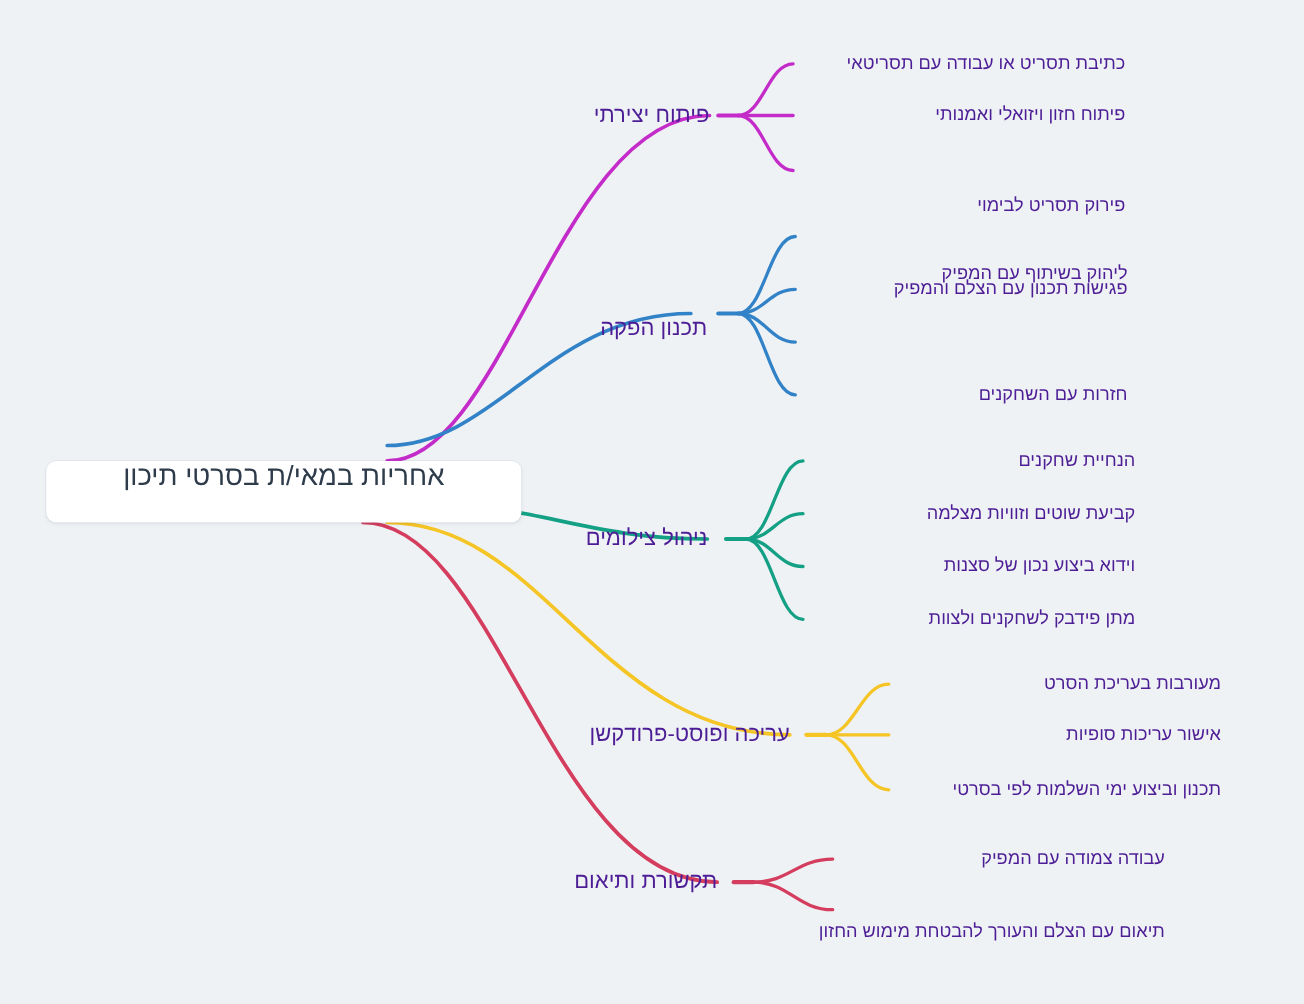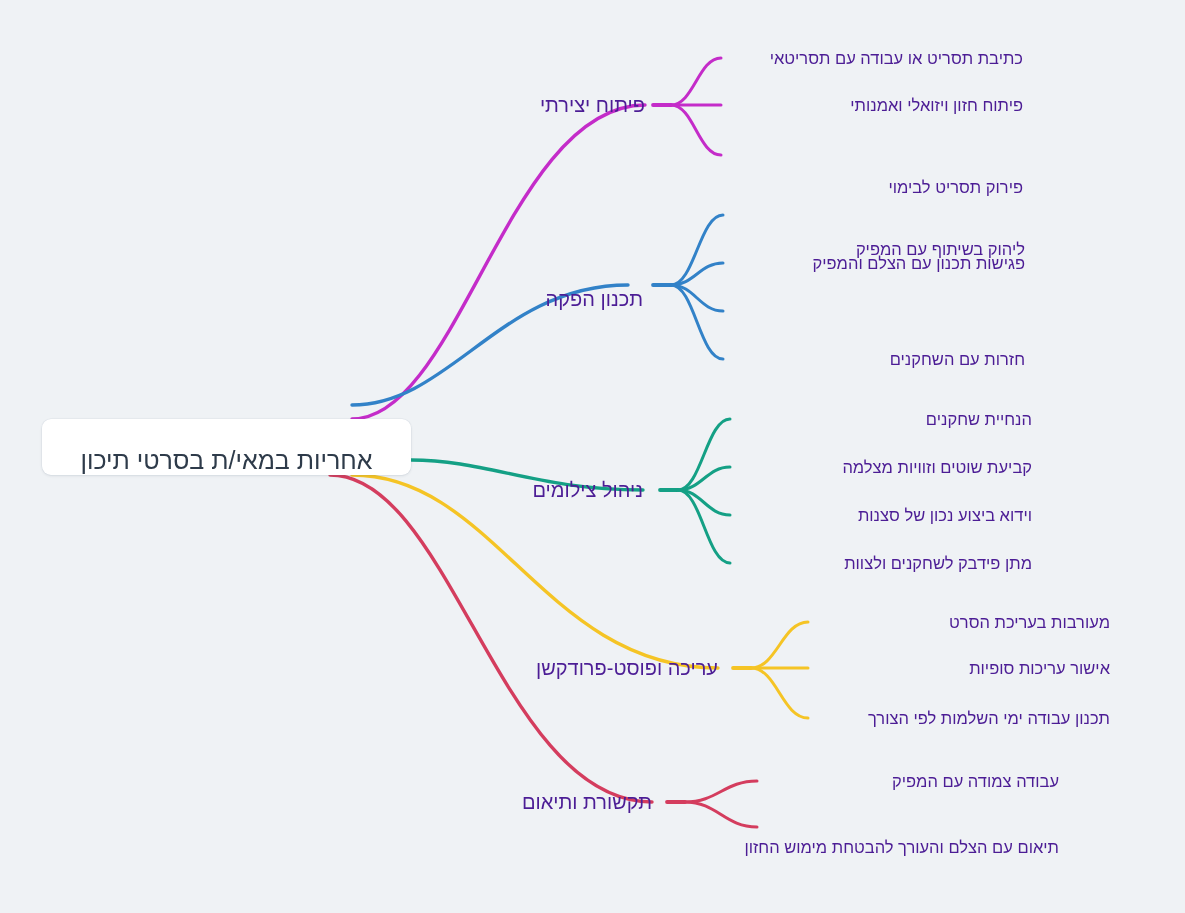--- a/index.html
+++ b/index.html
@@ -41,27 +41,27 @@
   .leaf-label {
     font-size: 16.5px;
     transform: translateY(-50%);
     text-align: right;
   }
   
   #root-node {
     position: absolute;
     left: 42px;
     top: 419px;
-    width: 369px;
+    width: 432px;
     height: 56px;
     background: #ffffff;
     border-radius: 9px;
     box-shadow: 0 1px 3px rgba(30,45,65,.10), 0 0 0 .5px rgba(120,140,165,.10);
     display: flex;
-    align-items: flex-end;
+    align-items: flex-start;
     justify-content: center;
     z-index: 3;
   }
   #root-node .root-text {
     font-size: 25px;
     color: #2e3b4a;
     direction: rtl;
     unicode-bidi: plaintext;
     white-space: nowrap;
   }
@@ -149,21 +149,21 @@
   <div class="node-label branch-label" style="right:467px; top:668px;">
     <span>עריכה ופוסט-פרודקשן</span>
   </div>
   <div class="node-label leaf-label" style="right:75px; top:622px;">
     <span>מעורבות בעריכת הסרט</span>
   </div>
   <div class="node-label leaf-label" style="right:75px; top:668px;">
     <span>אישור עריכות סופיות</span>
   </div>
   <div class="node-label leaf-label" style="right:75px; top:718px;">
-    <span>תכנון עבודה ימי השלמות לפי הצורך</span>
+    <span>תכנון וביצוע ימי השלמות לפי בסרטי</span>
   </div>
 
   <div class="node-label branch-label" style="right:533px; top:802px;">
     <span>תקשורת ותיאום</span>
   </div>
   <div class="node-label leaf-label" style="right:126px; top:781px;">
     <span>עבודה צמודה עם המפיק</span>
   </div>
   <div class="node-label leaf-label" style="right:126px; top:827px;margin-top:20px;">
     <span>תיאום עם הצלם והעורך להבטחת מימוש החזון</span>

